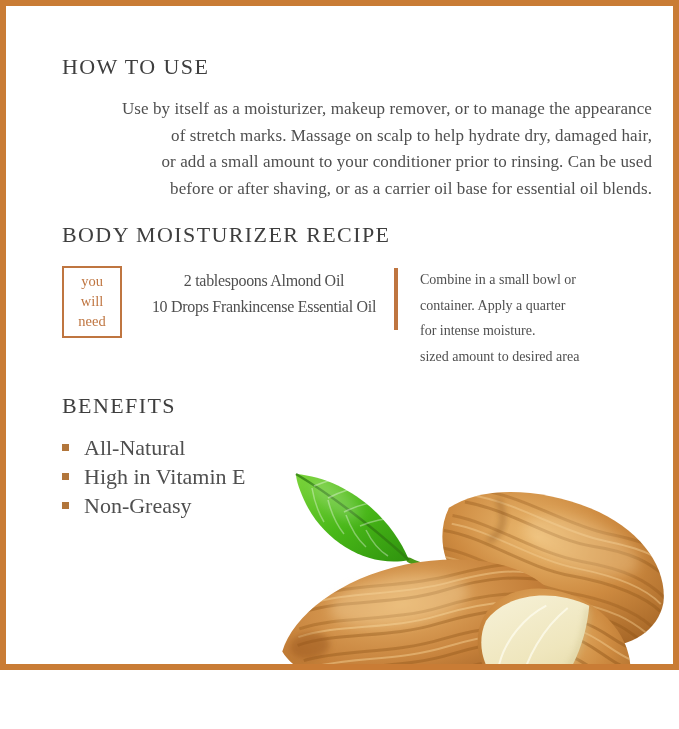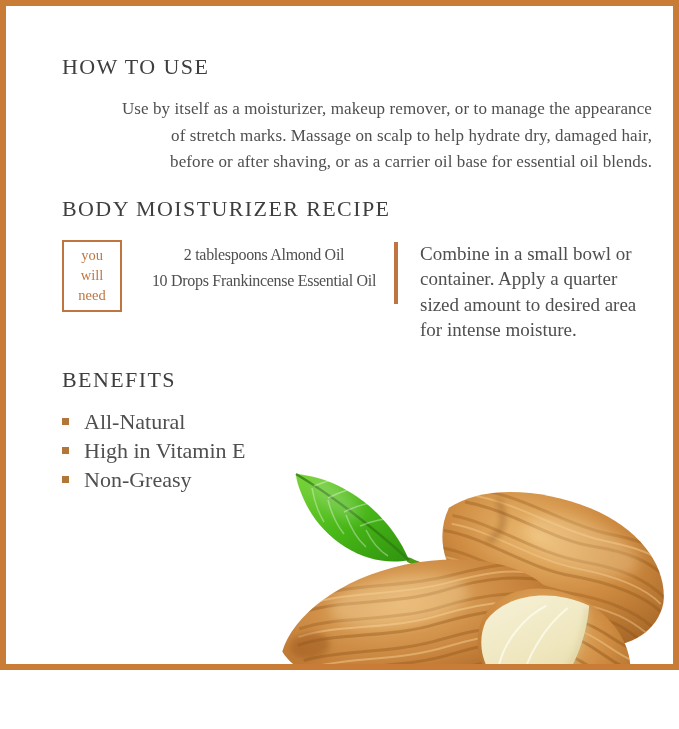--- a/index.html
+++ b/index.html
@@ -50,21 +50,21 @@
     color:#4f4f4f; white-space:nowrap;text-align:center;
   }
   .v-divider {
     flex:none;
     width:4px; height:62px;
     background:#bf7540;
     margin:2px 0 0 6px;
   }
   .instructions { margin:0 0 0 22px; padding-top:1px; }
   .instructions .line {
-    font-size:19px; line-height:25.5px;
+    font-size:14px; line-height:25.5px;
     color:#4f4f4f; white-space:nowrap;
   }
   .benefits-title { margin-top:24px; }
   .benefits { list-style:none; margin:14px 0 0 0; padding:0; }
   .benefits li {
     display:flex; align-items:center;
     font-size:22px; line-height:29px; color:#4f4f4f;
   }
   .sq { flex:none; width:7px; height:7px; background:#b2763b; margin-right:15px; }
   .almond-art { position:absolute; left:272px; top:446px; width:400px; height:277px; }
@@ -73,41 +73,42 @@
 <body>
 
 <div class="page">
   <div class="content">
 
     <h2 class="section-title">HOW TO USE</h2>
 
     <div class="body-text">
       <div class="line">Use by itself as a moisturizer, makeup remover, or to manage the appearance</div>
       <div class="line">of stretch marks. Massage on scalp to help hydrate dry, damaged hair,</div>
+      <div class="line">or add a small amount to your conditioner prior to rinsing. Can be used</div>
       <div class="line">before or after shaving, or as a carrier oil base for essential oil blends.</div>
     </div>
 
     <h2 class="section-title recipe-title">BODY MOISTURIZER RECIPE</h2>
 
     <div class="recipe-row">
       <div class="need-box">
         <span class="bl">you</span>
         <span class="bl">will</span>
         <span class="bl">need</span>
       </div>
       <ul class="ingredients">
         <li>2 tablespoons Almond Oil</li>
         <li>10 Drops Frankincense Essential Oil</li>
       </ul>
       <div class="v-divider"></div>
       <div class="instructions">
         <div class="line">Combine in a small bowl or</div>
         <div class="line">container. Apply a quarter</div>
+        <div class="line">for intense moisture.</div>
         <div class="line">sized amount to desired area</div>
-        <div class="line">for intense moisture.</div>
       </div>
     </div>
 
     <h2 class="section-title benefits-title">BENEFITS</h2>
 
     <ul class="benefits">
       <li>
           <span class="sq"></span>
           <span>All-Natural</span>
         </li>

